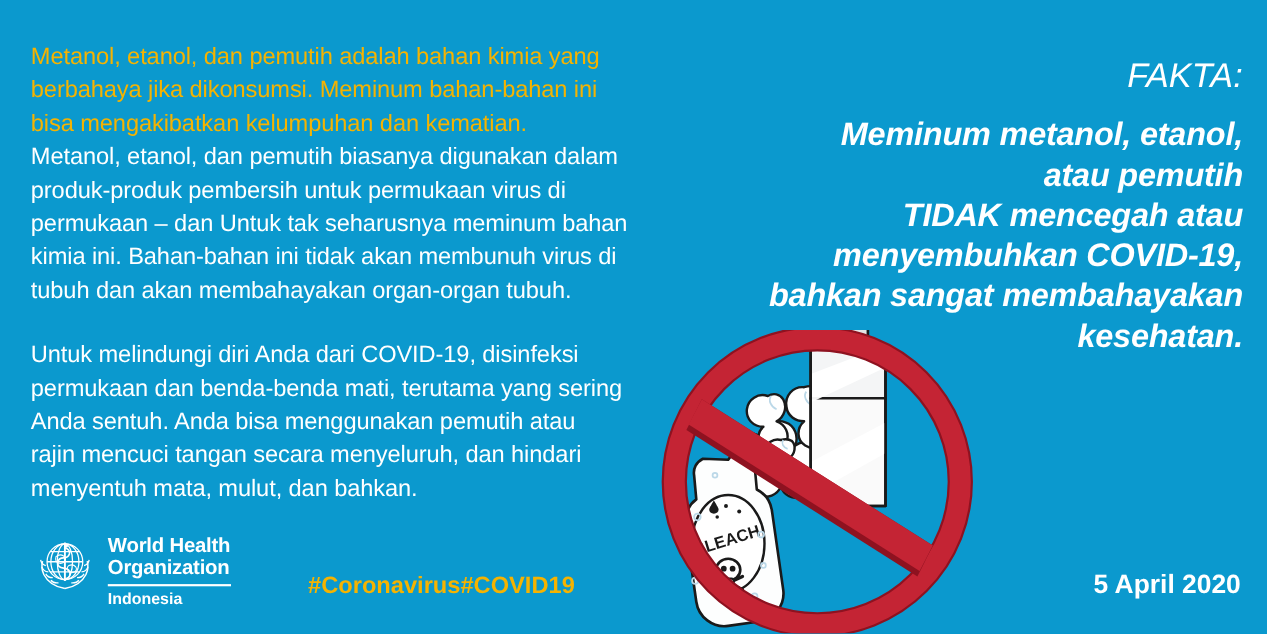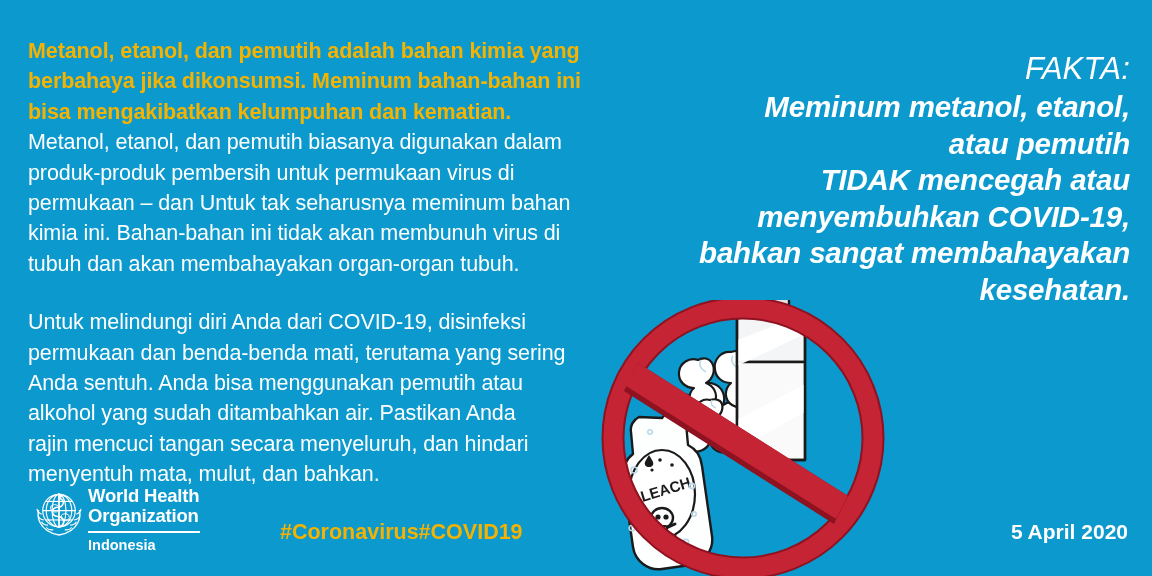--- a/index.html
+++ b/index.html
@@ -28,21 +28,21 @@
     z-index:5;
   }
   .para {
     font-size:21.5px;
     line-height:30.4px;
     color:#FFFFFF;
     letter-spacing:-0.1px;
   }
   .para.lead {
     color:#F5B301;
-    font-weight:bold;
+    font-weight:normal;
   }
   .para .ln { display:block; white-space:nowrap; }
   #para-gap { height:28px; }
 
   
   #right-col {
     position:absolute;
     right:22px;
     top:48px;
     width:470px;
@@ -57,20 +57,21 @@
     color:#FFFFFF;
     font-weight:normal;
     letter-spacing:0.2px;
   }
   #headline {
     font-size:29.5px;
     line-height:36.5px;
     color:#FFFFFF;
     font-weight:bold;
     letter-spacing:-0.2px;
+    margin-top:16px;
   }
   #headline .ln { display:block; white-space:nowrap; }
 
   
   #illustration {
     position:absolute;
     left:598px;
     top:300px;
     width:290px;
     height:276px;
@@ -82,20 +83,21 @@
   #who-logo {
     position:absolute;
     left:30px;
     top:484px;
     display:flex;
     align-items:flex-start;
     z-index:6;
   }
   #who-emblem { width:58px; height:58px; flex:0 0 58px; }
   #who-wordmark {
+    margin-left:10px;
     padding-top:2px;
   }
   .who-line {
     display:block;
     color:#FFFFFF;
     font-weight:bold;
     font-size:18.5px;
     line-height:20px;
     letter-spacing:-0.2px;
   }
@@ -127,21 +129,21 @@
     line-height:26px;
     letter-spacing:0px;
   }
 
   #date-stamp {
     position:absolute;
     right:24px;
     top:519px;
     color:#FFFFFF;
     font-weight:bold;
-    font-size:21px;
+    font-size:24px;
     line-height:26px;
     z-index:6;
     text-align:right;
   }
 </style>
 </head>
 <body>
 
 <div id="poster">
 
@@ -160,21 +162,20 @@
       <span class="ln">kimia ini. Bahan-bahan ini tidak akan membunuh virus di</span>
       <span class="ln">tubuh dan akan membahayakan organ-organ tubuh.</span>
     </p>
 
     <div id="para-gap"></div>
 
     <p class="para">
       <span class="ln">Untuk melindungi diri Anda dari COVID-19, disinfeksi</span>
       <span class="ln">permukaan dan benda-benda mati, terutama yang sering</span>
       <span class="ln">Anda sentuh. Anda bisa menggunakan pemutih atau</span>
-      <span class="ln">alkohol yang sudah ditambahkan air. Pastikan Anda</span>
       <span class="ln">rajin mencuci tangan secara menyeluruh, dan hindari</span>
       <span class="ln">menyentuh mata, mulut, dan bahkan.</span>
     </p>
   </div>
 
   <div id="right-col">
     <span id="fakta-label">FAKTA:</span>
     <div id="headline">
       <span class="ln">Meminum metanol, etanol,</span>
       <span class="ln">atau pemutih</span>

